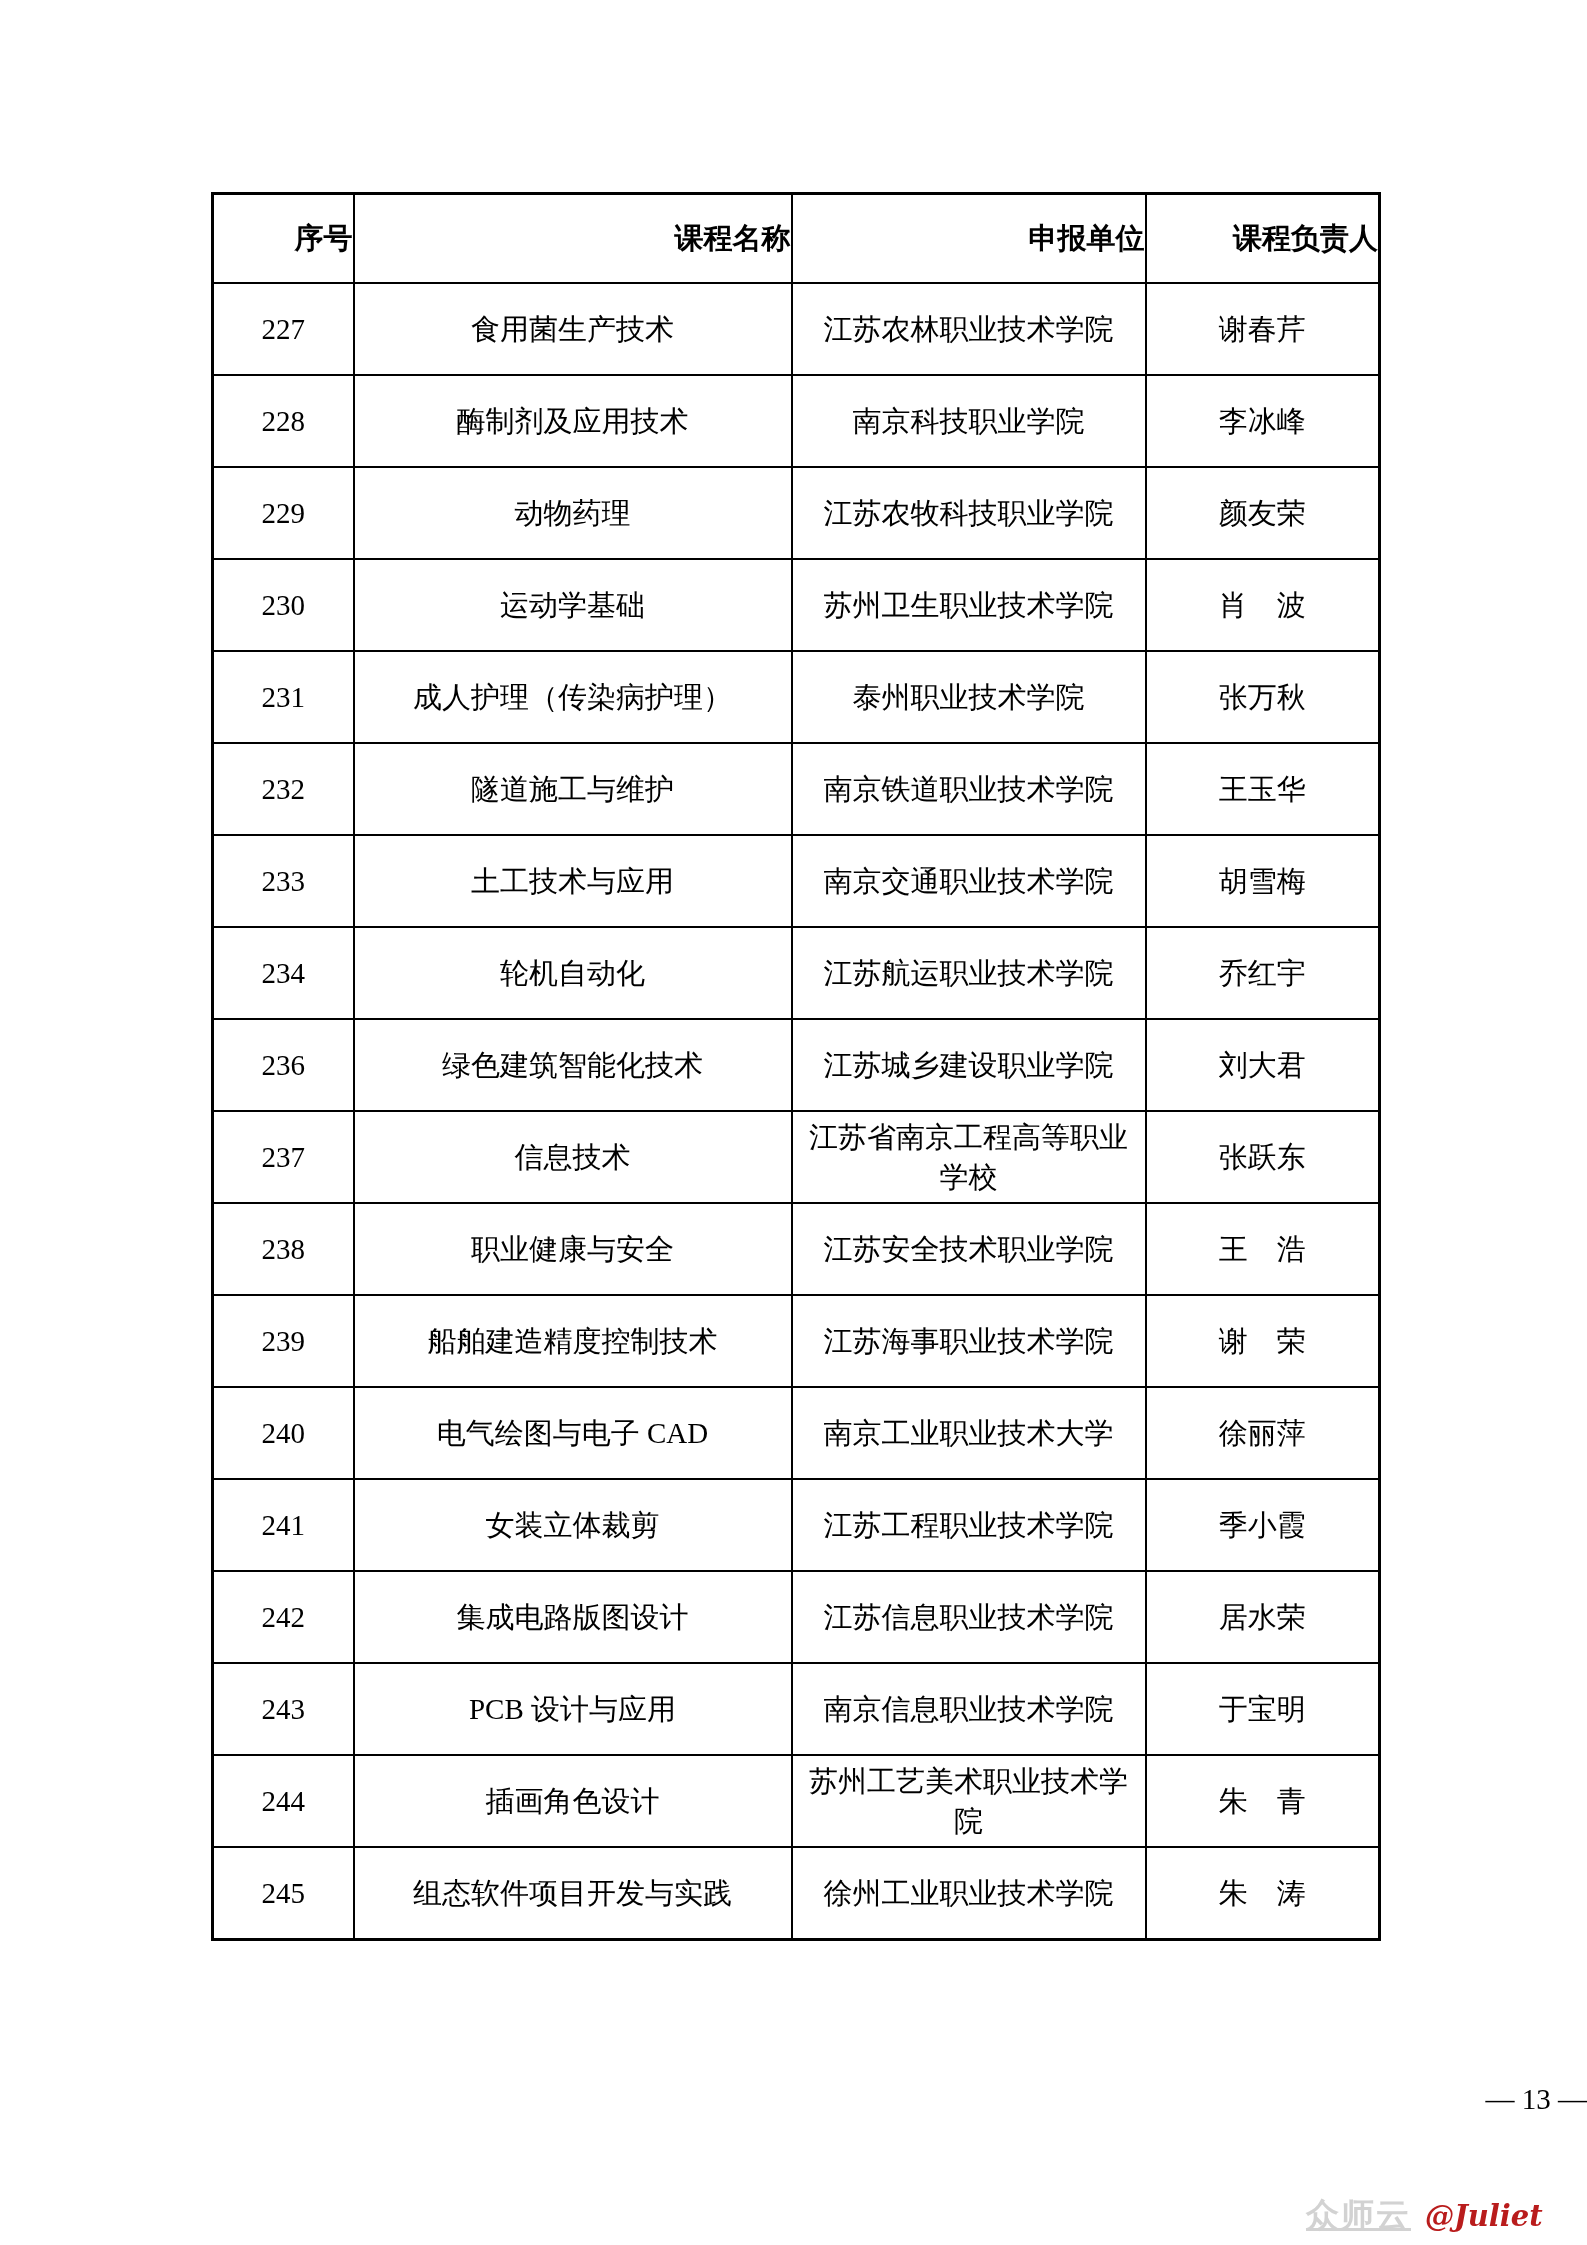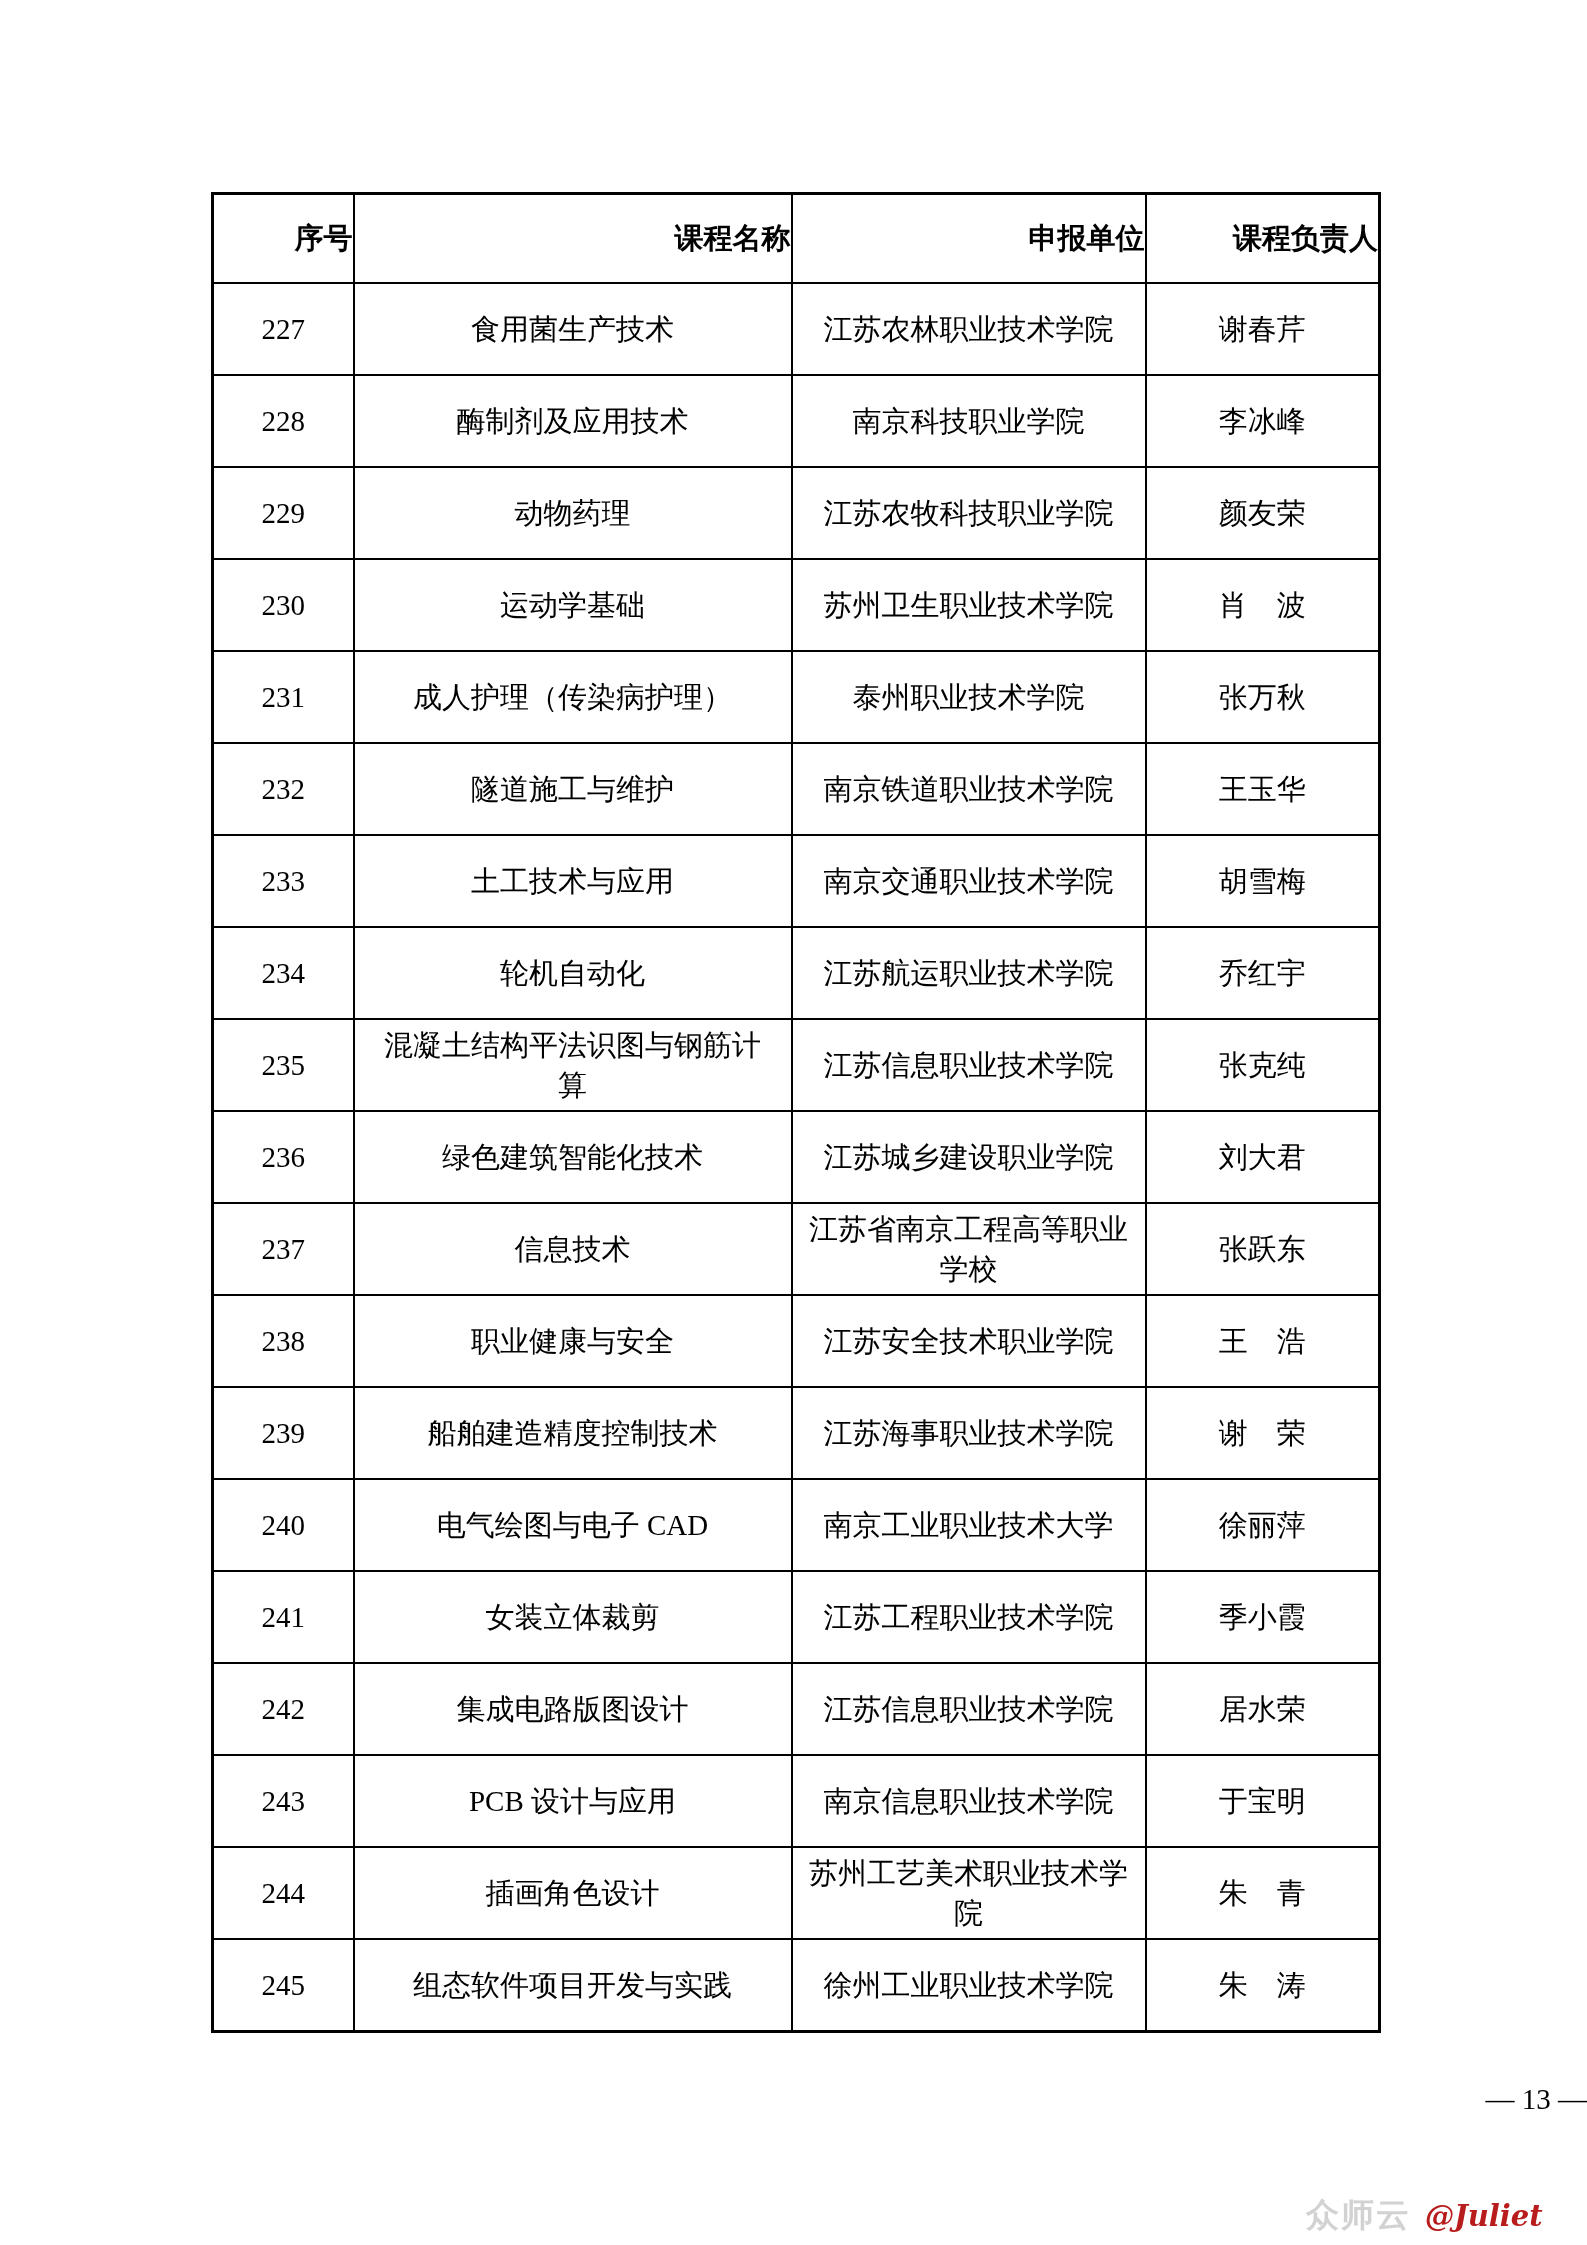--- a/index.html
+++ b/index.html
@@ -64,20 +64,21 @@
     top: 2193px;
     white-space: nowrap;
     user-select: none;
   }
   .watermark .wm-brand {
     font-family: "Liberation Sans", "DejaVu Sans", sans-serif;
     font-weight: bold;
     font-size: 33px;
     color: #d2d2d2;
     letter-spacing: 2px;
+    text-decoration: underline;
   }
   .watermark .wm-handle {
     font-family: "DejaVu Serif", serif;
     font-style: italic;
     font-weight: bold;
     font-size: 29px;
     color: #b91c1c;
     margin-left: 10px;
   }
 </style>
@@ -144,26 +145,20 @@
           <td class="cell-unit">南京交通职业技术学院</td>
           <td class="cell-leader">胡雪梅</td>
         </tr>
         <tr>
           <td class="cell-no">234</td>
           <td class="cell-course">轮机自动化</td>
           <td class="cell-unit">江苏航运职业技术学院</td>
           <td class="cell-leader">乔红宇</td>
         </tr>
         <tr>
-          <td class="cell-no">235</td>
-          <td class="cell-course">混凝土结构平法识图与钢筋计算</td>
-          <td class="cell-unit">江苏信息职业技术学院</td>
-          <td class="cell-leader">张克纯</td>
-        </tr>
-        <tr>
           <td class="cell-no">236</td>
           <td class="cell-course">绿色建筑智能化技术</td>
           <td class="cell-unit">江苏城乡建设职业学院</td>
           <td class="cell-leader">刘大君</td>
         </tr>
         <tr>
           <td class="cell-no">237</td>
           <td class="cell-course">信息技术</td>
           <td class="cell-unit">江苏省南京工程高等职业学校</td>
           <td class="cell-leader">张跃东</td>

